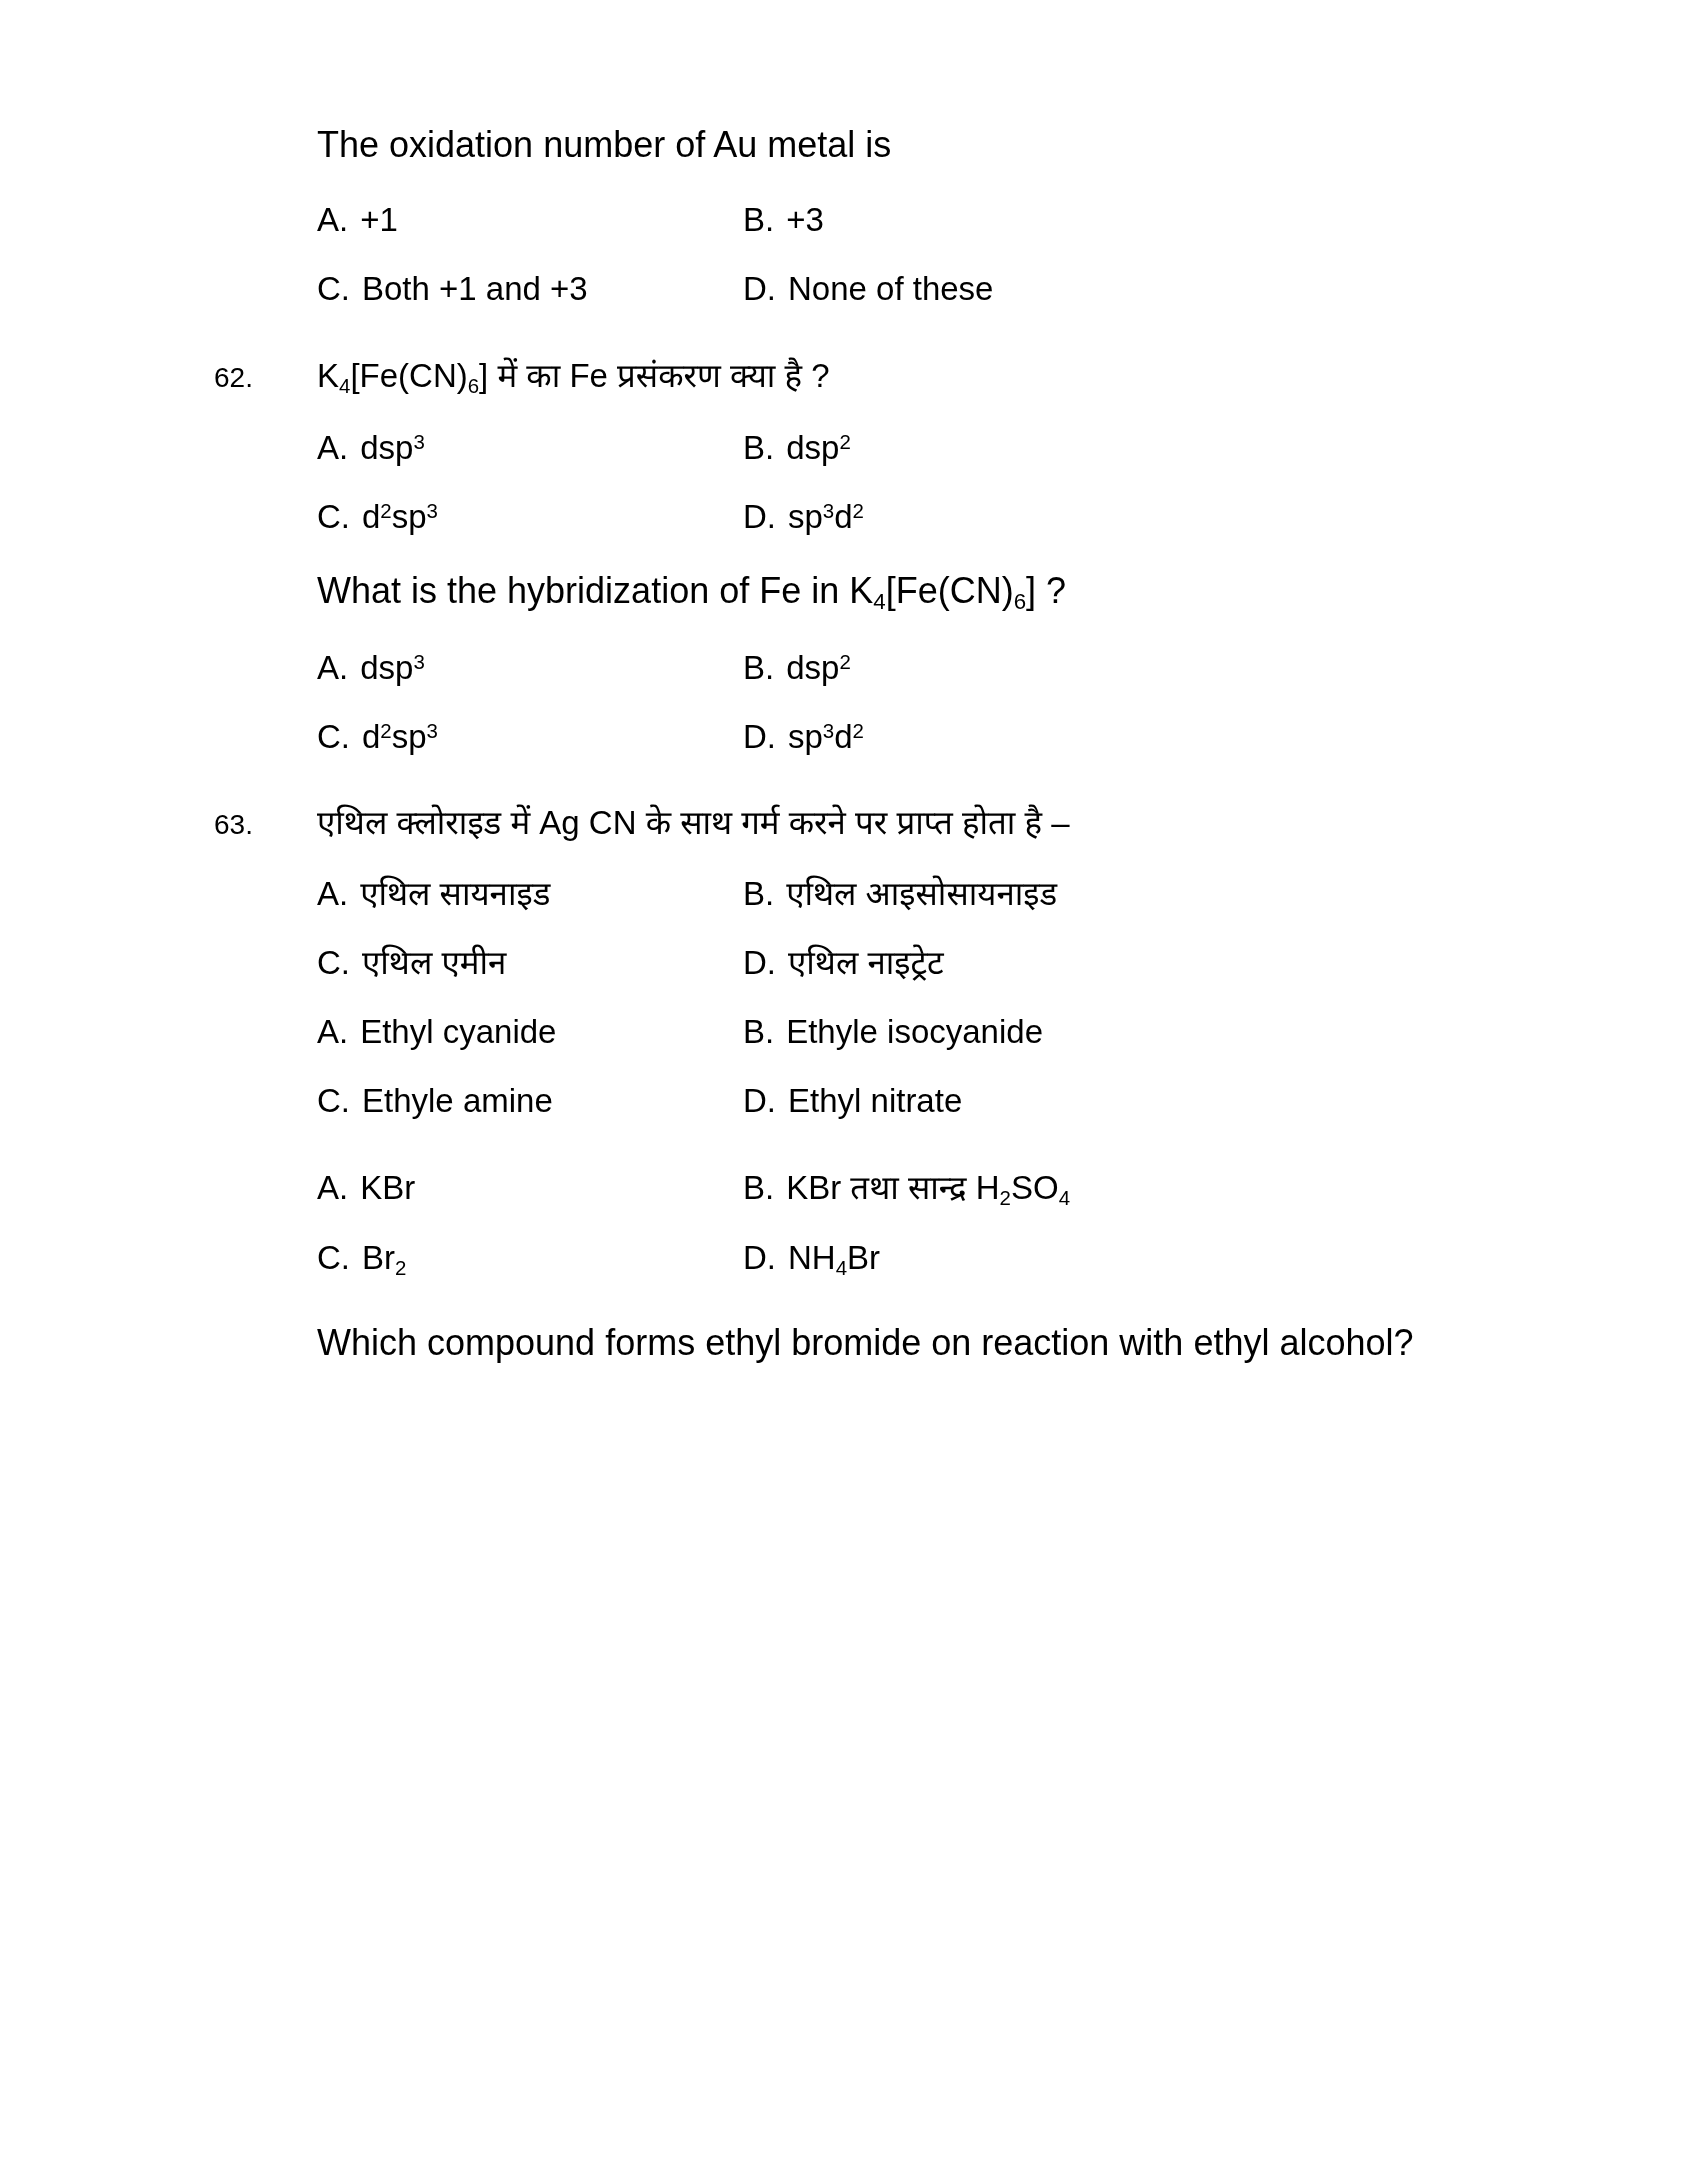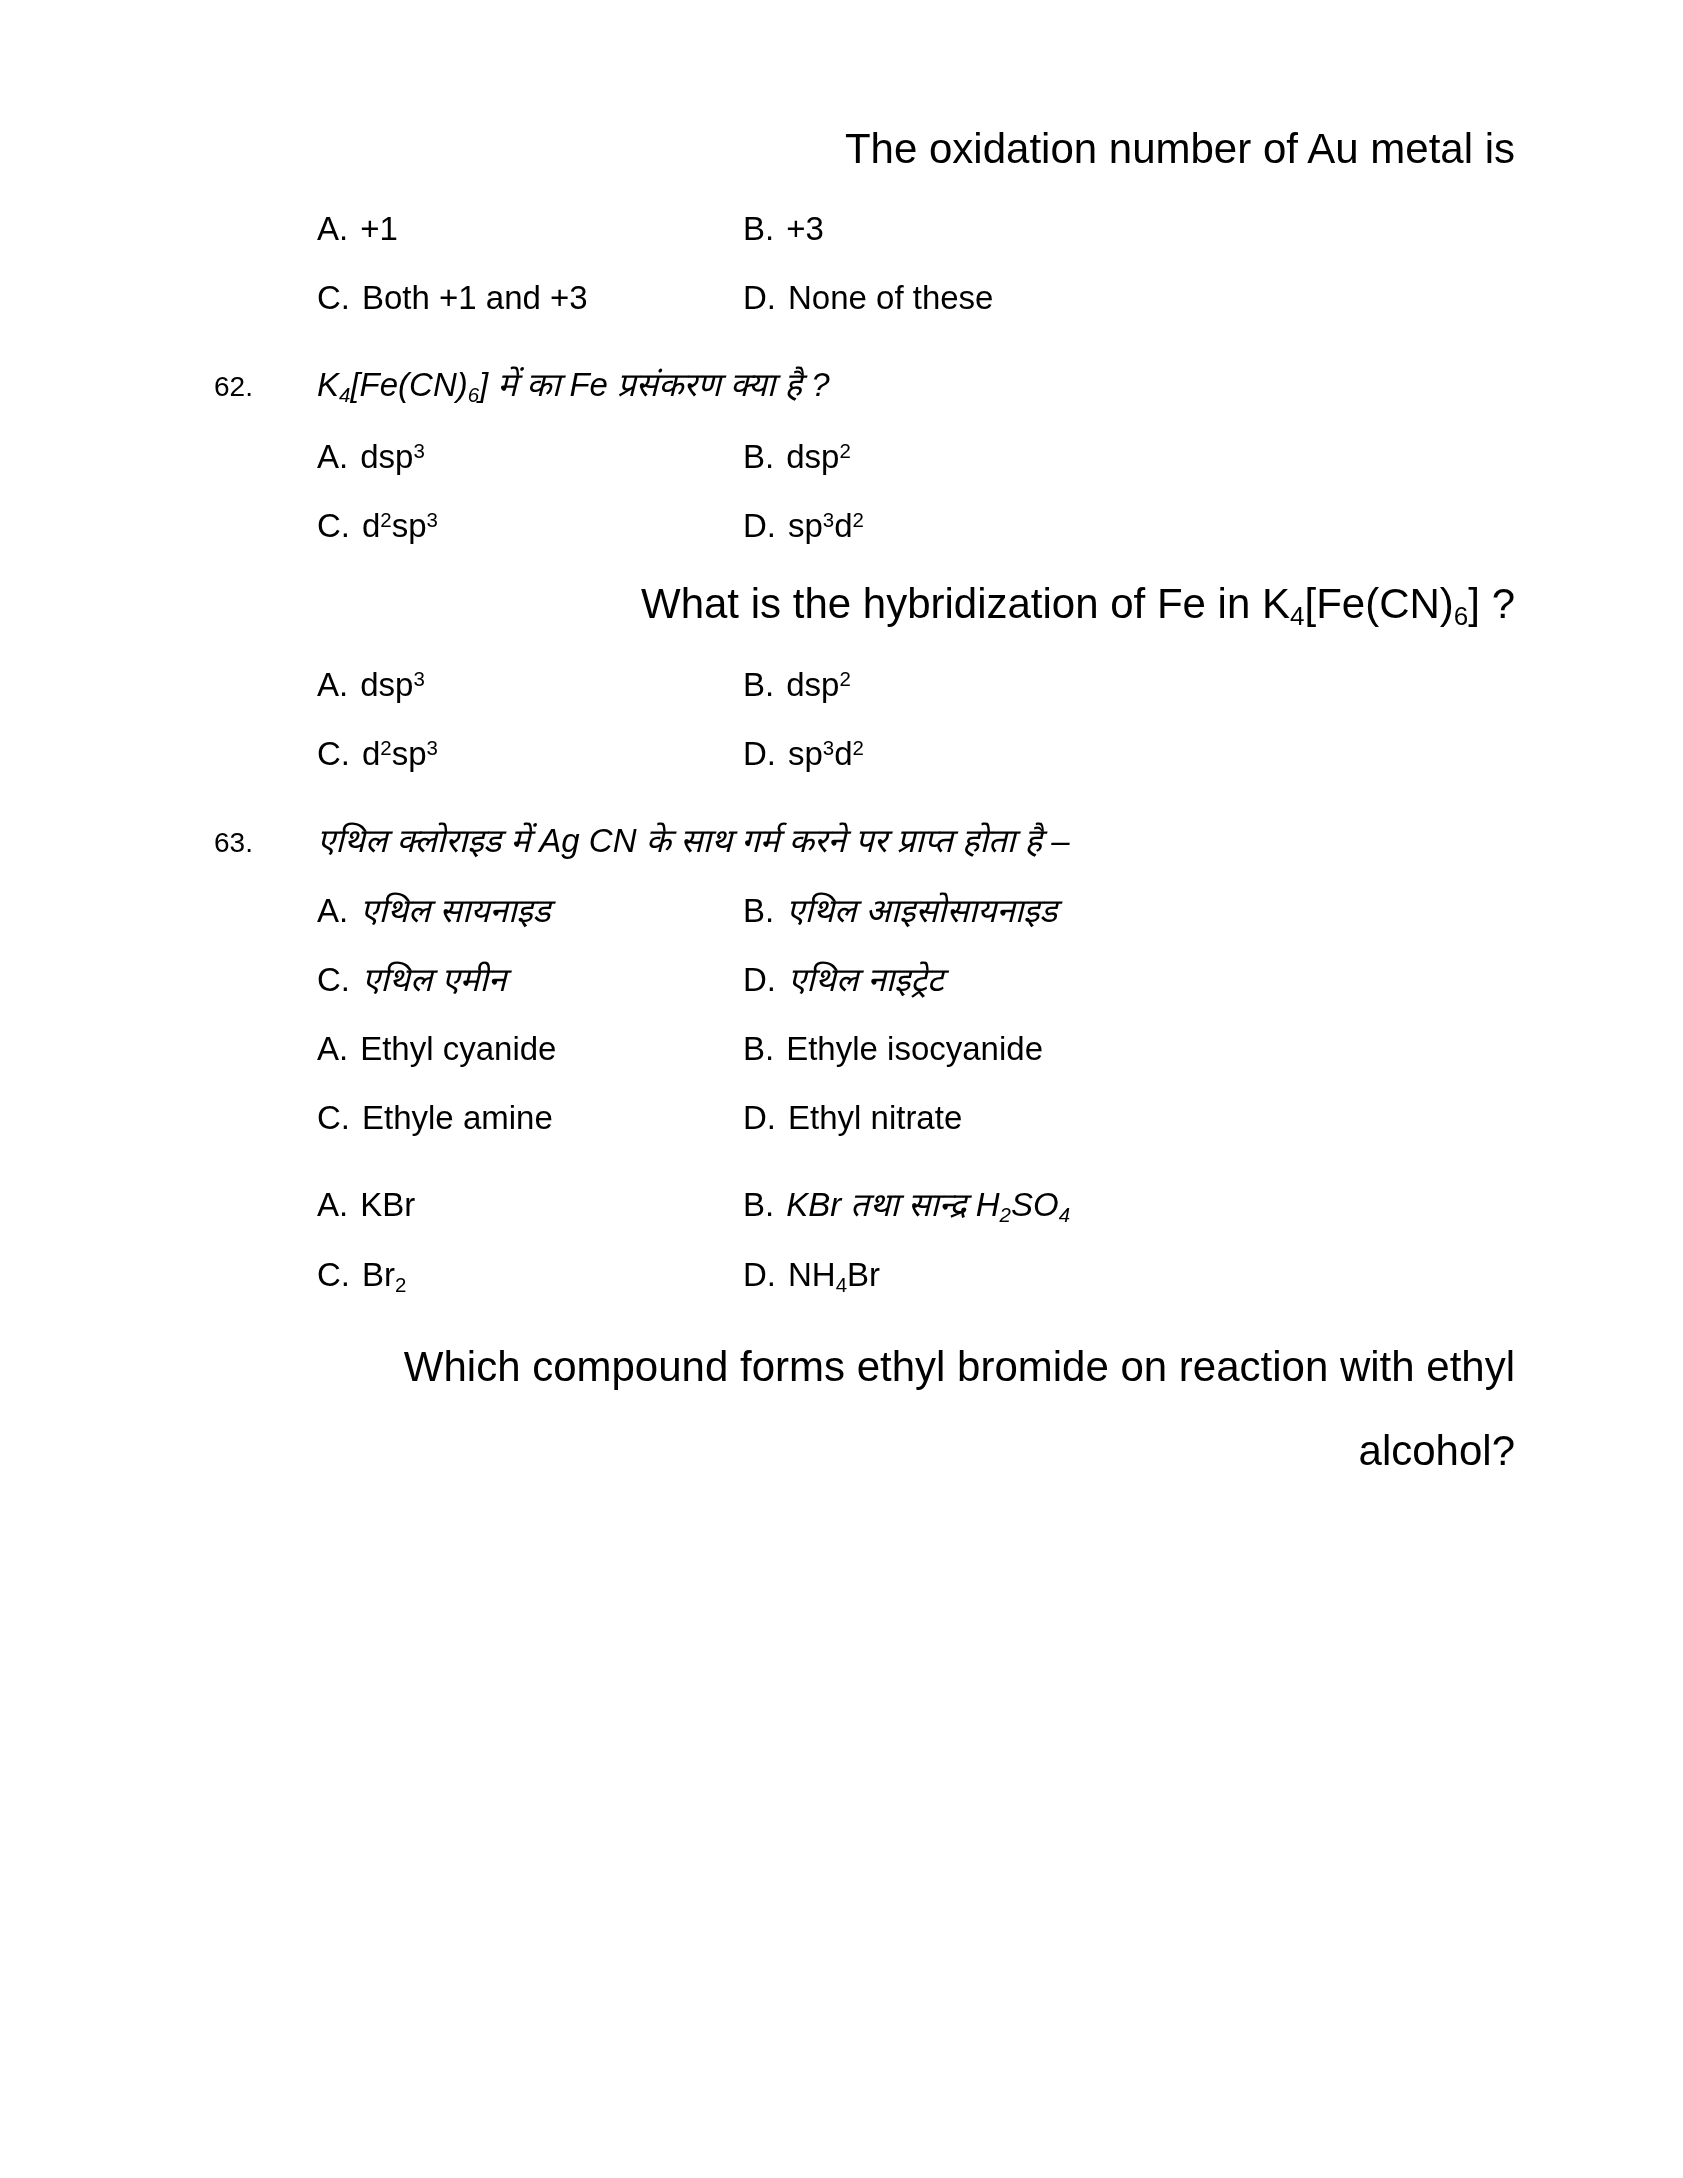--- a/index.html
+++ b/index.html
@@ -46,30 +46,28 @@
     padding-left: 6px;
     box-sizing: border-box;
   }
   .qtext {
     flex: 1 1 auto;
     font-size: 33px;
     line-height: 1.3;
   }
   .qtext.hindi, .opt-text.hindi {
     font-family: "Liberation Sans", "DejaVu Sans", sans-serif;
-    font-style: italic;
   }
 
   
   .stmt {
-    margin-left: 57px;
-    font-size: 42px;
+    margin-left: 109px;
+    font-size: 36px;
     line-height: 1.45;
     margin-bottom: 28px;
-    text-align: right;
   }
   .stmt.wrap { line-height: 2.0; }
 
   
   .opts {
     margin-left: 109px;
     margin-bottom: 26px;
   }
   .optrow {
     display: flex;

